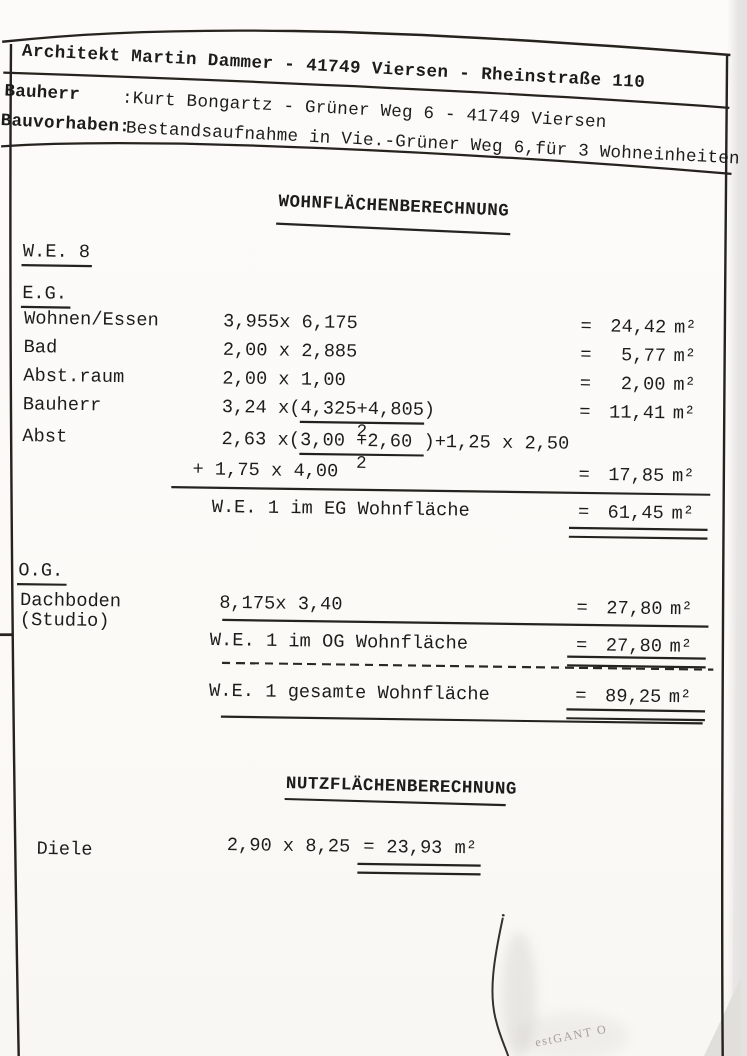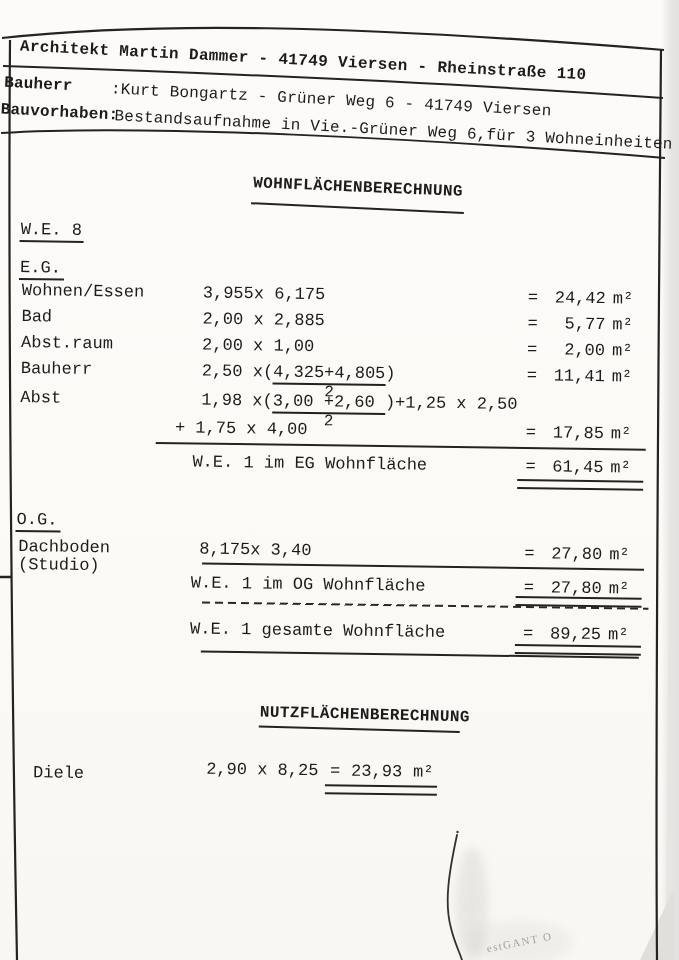--- a/index.html
+++ b/index.html
@@ -111,29 +111,29 @@
     <div class="row" style="top:333px">
       <span class="t lbl">Abst.raum</span>
       <span class="t frm">2,00 x 1,00</span>
       <span class="t eq">=</span>
       <span class="t val">2,00</span>
       <span class="t unit">m²</span>
     </div>
 
     <div class="row" style="top:359px">
       <span class="t lbl">Bauherr</span>
-      <span class="t frm"><span>2,50 x(</span><span class="frac"><span class="num">4,325+4,805</span><span class="den">2</span></span><span>)</span></span>
+      <span class="t frm"><span>3,24 x(</span><span class="frac"><span class="num">4,325+4,805</span><span class="den">2</span></span><span>)</span></span>
       <span class="t eq">=</span>
       <span class="t val">11,41</span>
       <span class="t unit">m²</span>
     </div>
 
     <div class="row" style="top:388px">
       <span class="t lbl">Abst</span>
-      <span class="t frm"><span>1,98 x(</span><span class="frac"><span class="num">3,00 +2,60 </span><span class="den">2</span></span><span>)+1,25 x 2,50</span></span>
+      <span class="t frm"><span>2,63 x(</span><span class="frac"><span class="num">3,00 +2,60 </span><span class="den">2</span></span><span>)+1,25 x 2,50</span></span>
     </div>
 
     <div class="row" style="top:416px">
       <span class="t" style="left:177px">+ 1,75 x 4,00</span>
       <span class="t eq">=</span>
       <span class="t val">17,85</span>
       <span class="t unit">m²</span>
     </div>
 
     <div class="rule" style="left:158px;top:440px;width:490px"></div>

